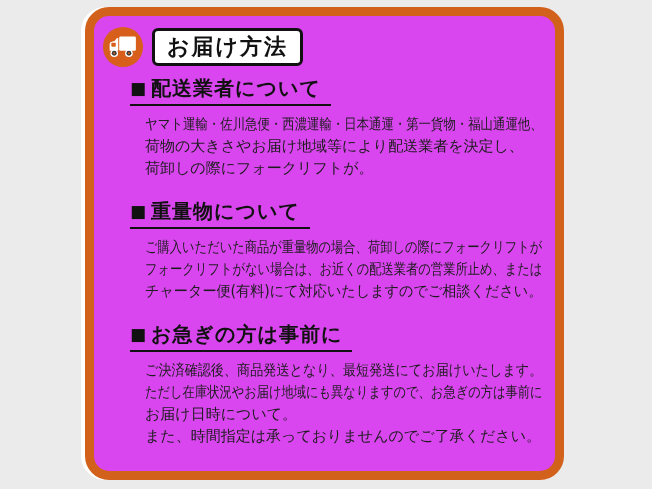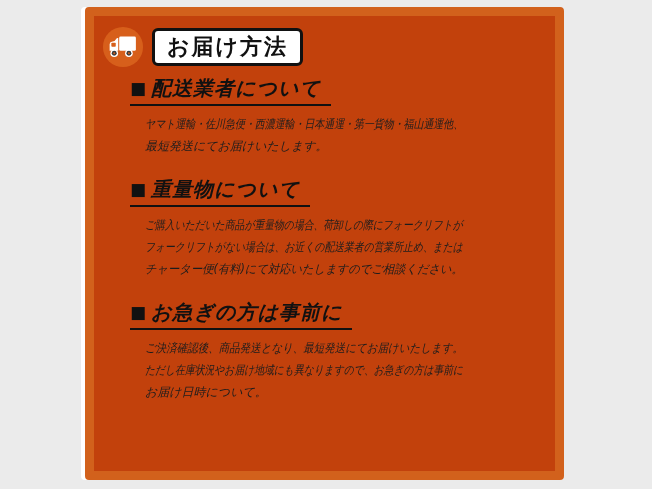--- a/index.html
+++ b/index.html
@@ -14,23 +14,23 @@
     font-family: "DejaVu Sans", sans-serif;
     overflow: hidden;
   }
   .frame {
     position: absolute;
     left: 85px;
     top: 7px;
     width: 479px;
     height: 473px;
     box-sizing: border-box;
-    background: #c2410c;
+    background: #d946ef;
     border: 9px solid #d2611c;
-    border-radius: 4px;
+    border-radius: 24px;
     box-shadow: -4px 0 0 0 #ffffff;
   }
   .header {
     display: flex;
     align-items: center;
     margin: 10px 0 0 8px;
   }
   .icon-circle {
     width: 42px;
     height: 42px;
@@ -45,21 +45,20 @@
     font-size: 22px;
     font-weight: bold;
     color: #111111;
     letter-spacing: 2px;
     background: #ffffff;
     line-height: 1.15;
   }
   .content {
     margin: 8px 10px 0 36px;
     width: 428px;
-    font-style: italic;
   }
   .section { margin-top: 20px; }
   .section:first-child { margin-top: 4px; }
   .sec-h {
     display: inline-block;
     margin: 0;
     padding: 0 10px 3px 0;
     border-bottom: 2px solid #111111;
     font-size: 20px;
     font-weight: bold;
@@ -70,21 +69,21 @@
   }
   .bullet {
     font-size: 17px;
     margin-right: 4px;
     position: relative;
     top: -1px;
   }
   .body {
     margin: 7px 0 0 15px;
     width: 424px;
-    font-size: 12px;
+    font-size: 15px;
     line-height: 22px;
     color: #1d1d1d;
   }
   .line {
     display: block;
     white-space: nowrap;
   }
 </style>
 </head>
 <body>
@@ -109,37 +108,39 @@
       </span>
       <div class="title-box">お届け方法</div>
     </div>
 
     <div class="content">
 
       <div class="section">
         <h3 class="sec-h"><span class="bullet">■</span><span>配送業者について</span></h3>
         <div class="body">
           <span class="line fit" style="transform-origin: left center; transform: scaleX(0.826511);">ヤマト運輸・佐川急便・西濃運輸・日本通運・第一貨物・福山通運他、</span>
-          <span class="line fit">最短発送にてお届けいたします。</span>
+          <span class="line fit">荷物の大きさやお届け地域等により配送業者を決定し、</span>
+          <span class="line fit">荷卸しの際にフォークリフトが。</span>
         </div>
       </div>
 
       <div class="section">
         <h3 class="sec-h"><span class="bullet">■</span><span>重量物について</span></h3>
         <div class="body">
           <span class="line fit" style="transform-origin: left center; transform: scaleX(0.816956);">ご購入いただいた商品が重量物の場合、荷卸しの際にフォークリフトが</span>
           <span class="line fit" style="transform-origin: left center; transform: scaleX(0.816956);">フォークリフトがない場合は、お近くの配送業者の営業所止め、または</span>
           <span class="line fit" style="transform-origin: left center; transform: scaleX(0.940133);">チャーター便(有料)にて対応いたしますのでご相談ください。</span>
         </div>
       </div>
 
       <div class="section">
         <h3 class="sec-h"><span class="bullet">■</span><span>お急ぎの方は事前に</span></h3>
         <div class="body">
           <span class="line fit" style="transform-origin: left center; transform: scaleX(0.874227);">ご決済確認後、商品発送となり、最短発送にてお届けいたします。</span>
           <span class="line fit" style="transform-origin: left center; transform: scaleX(0.816956);">ただし在庫状況やお届け地域にも異なりますので、お急ぎの方は事前に</span>
           <span class="line fit">お届け日時について。</span>
+          <span class="line fit">また、時間指定は承っておりませんのでご了承ください。</span>
         </div>
       </div>
 
     </div>
   </div>
 </div>
 
 </body></html>

